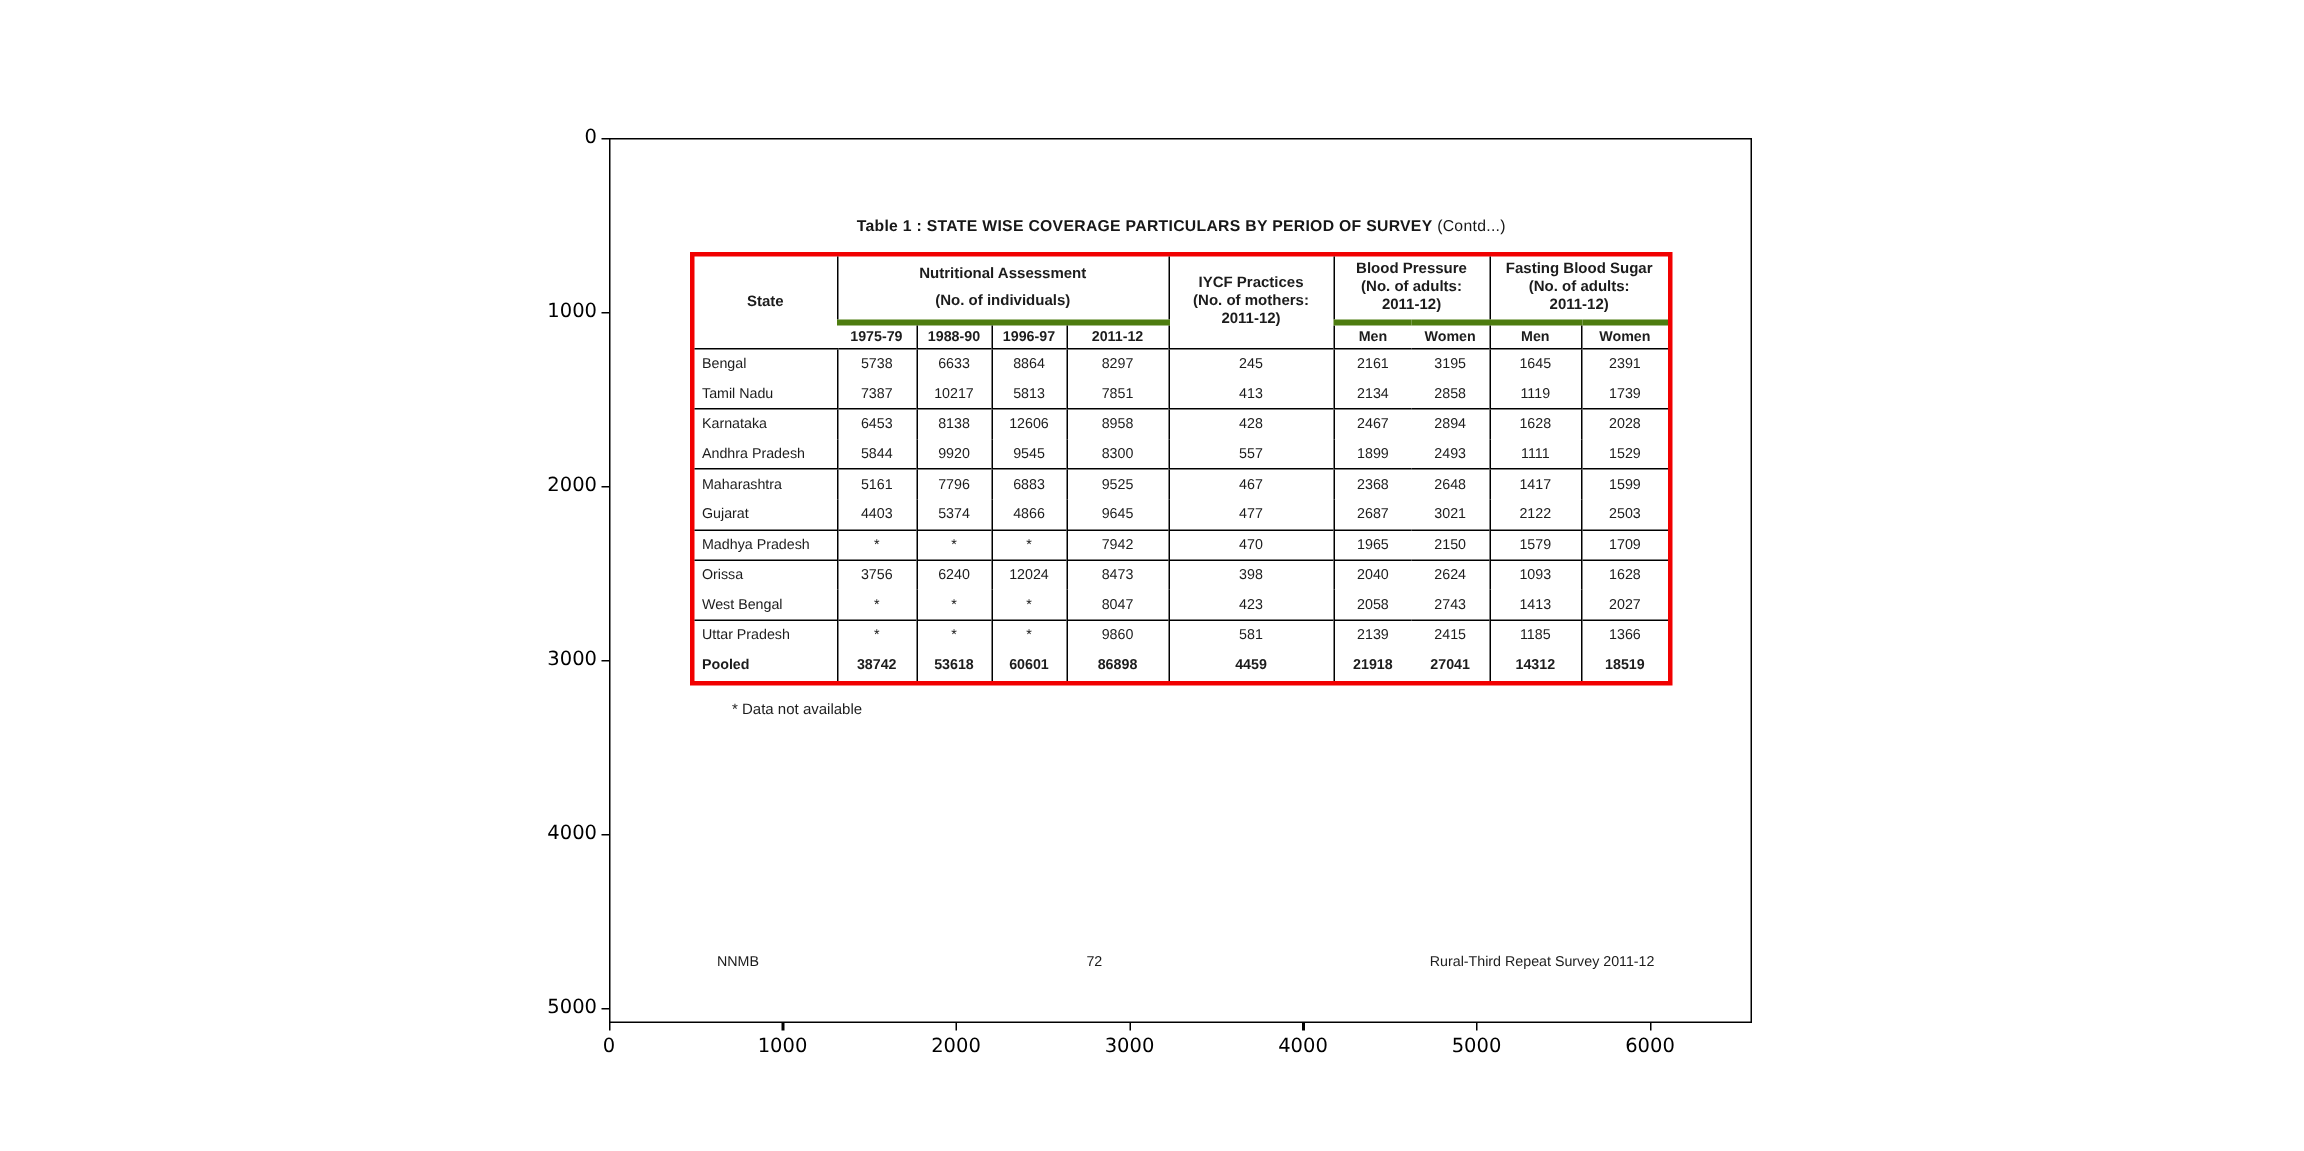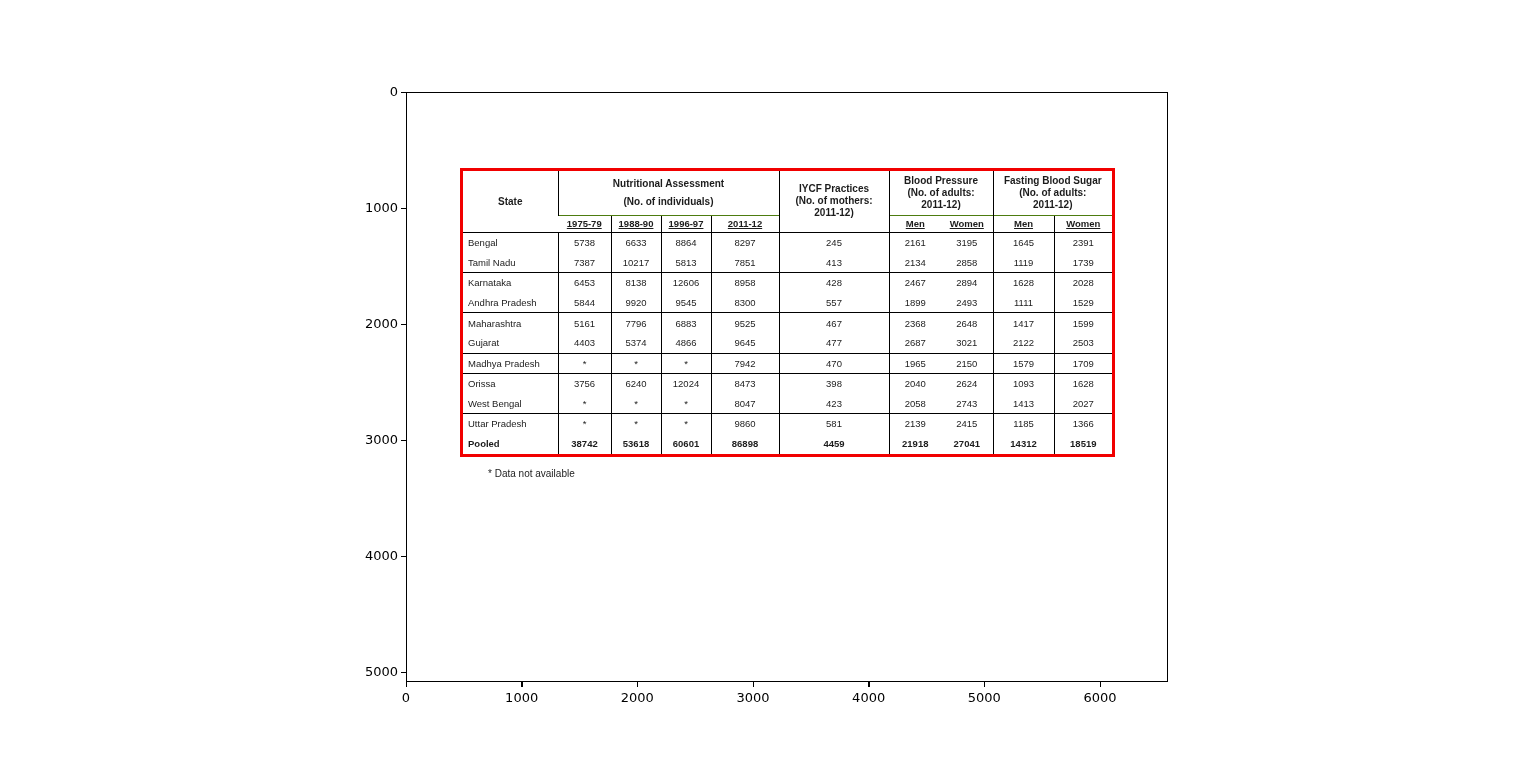--- a/index.html
+++ b/index.html
@@ -25,21 +25,21 @@
 
   .table-wrap { position:absolute; left:460px; top:168px; width:655px; height:289px;
                 border:3px solid #f10000; background:#ffffff; }
   table.coverage { border-collapse:collapse; table-layout:fixed; width:649px; height:283px;
                    font-size:10px; color:#1c1c1c; }
   table.coverage th, table.coverage td { border-left:1px solid #000000; padding:0 2px;
                    text-align:center; vertical-align:middle; font-weight:normal; overflow:hidden; }
   table.coverage th { font-weight:bold;margin-top:41px; }
   table.coverage th:first-child, table.coverage td:first-child { border-left:none; }
   .no-left { border-left:none !important; }
-  thead tr.sub th { border-top:1px solid #4d7c0f; height:17px; font-size:9.5px;text-decoration:underline; }
+  thead tr.sub th { border-top:4px solid #4d7c0f; height:17px; font-size:9.5px; }
   thead tr.grp th { height:44px; }
   tbody td { height:20px; font-size:9.5px; }
   tbody td.state { text-align:left; padding-left:5px; }
   tbody tr.group-start td { border-top:1px solid #000000; }
   tbody tr.bold-row td { font-weight:bold; }
   .hdr-line { display:block; line-height:12px; }
   .hdr-gap { display:block; height:6px; }
 
   .footnote { position:absolute; left:488px; top:468px; font-size:10px; color:#1c1c1c; }
   .doc-footer { position:absolute; left:478px; top:636px; width:625px;
@@ -73,20 +73,23 @@
       <div class="tick-mark" style="left: 401px; top: 323.5px; width: 5px; height: 1.5px; position: absolute;"></div>
       <div class="tick-label ylab" style="left: 338px; top: 316px; position: absolute;">2000</div>
       <div class="tick-mark" style="left: 401px; top: 439.5px; width: 5px; height: 1.5px; position: absolute;"></div>
       <div class="tick-label ylab" style="left: 338px; top: 432px; position: absolute;">3000</div>
       <div class="tick-mark" style="left: 401px; top: 555.5px; width: 5px; height: 1.5px; position: absolute;"></div>
       <div class="tick-label ylab" style="left: 338px; top: 548px; position: absolute;">4000</div>
       <div class="tick-mark" style="left: 401px; top: 671.5px; width: 5px; height: 1.5px; position: absolute;"></div>
       <div class="tick-label ylab" style="left: 338px; top: 664px; position: absolute;">5000</div>
     </div>
 
+  <div class="doc-title">
+    <span class="t-main">Table 1 : STATE WISE COVERAGE PARTICULARS BY PERIOD OF SURVEY</span><span class="t-suffix"> (Contd...)</span>
+  </div>
 
   <div class="table-wrap">
     <table class="coverage">
       <colgroup>
         <col style="width:95px">
           <col style="width:53px">
           <col style="width:50px">
           <col style="width:50px">
           <col style="width:68px">
         <col style="width:110px">
@@ -262,14 +265,19 @@
             <td class="no-left">27041</td>
             <td>14312</td>
             <td>18519</td>
           </tr>
         </tbody>
     </table>
   </div>
 
   <div class="footnote">* Data not available</div>
 
+  <div class="doc-footer">
+    <span>NNMB</span>
+    <span>72</span>
+    <span>Rural-Third Repeat Survey 2011-12</span>
+  </div>
 
 </div>
 
 </body></html>

